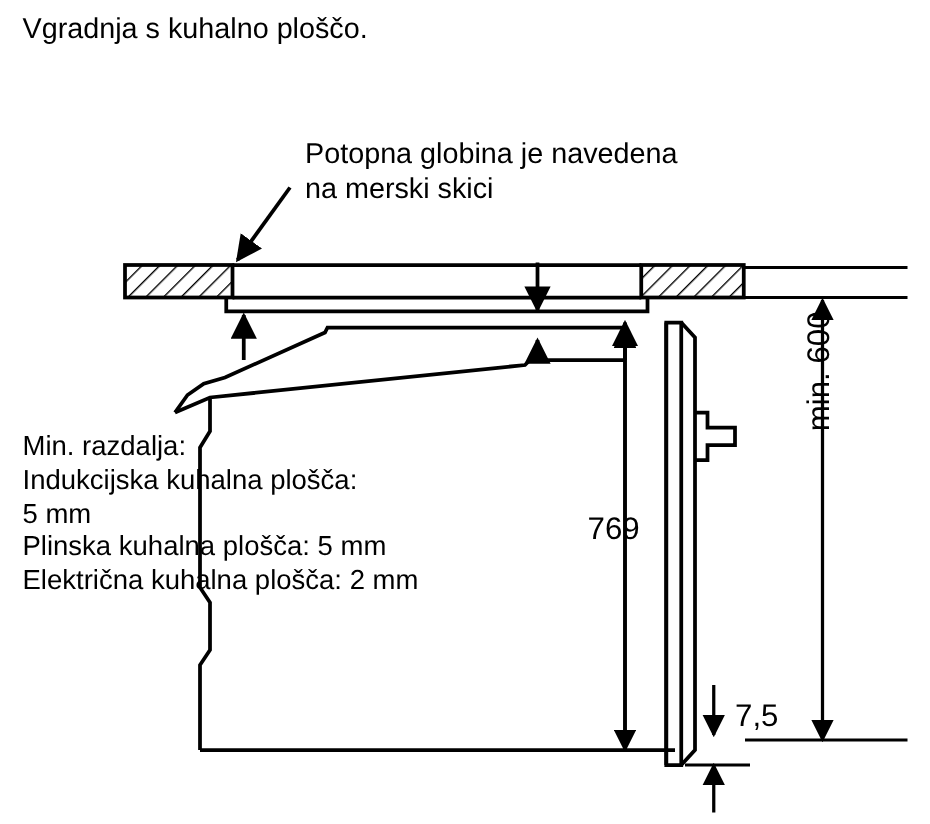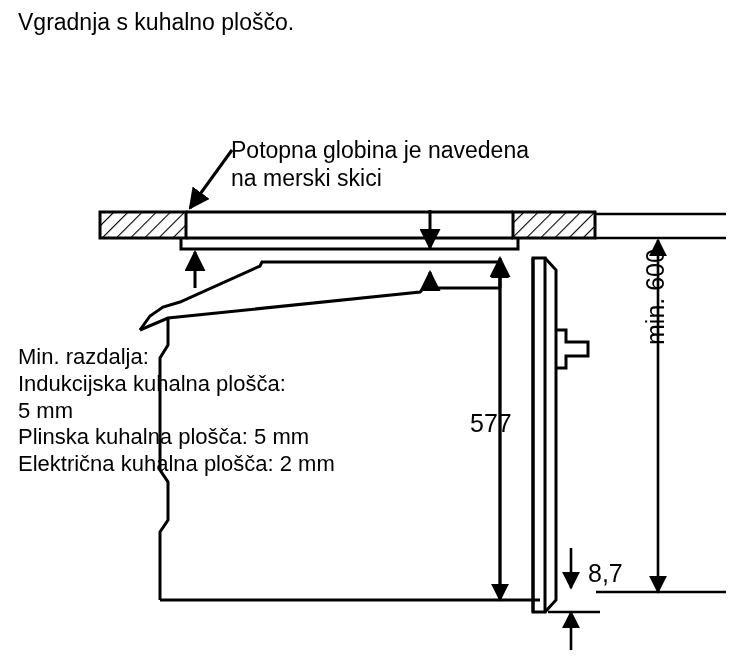--- a/index.html
+++ b/index.html
@@ -24,24 +24,23 @@
     white-space: pre;
     line-height: 1.22;
     color: #000;
   }
   #title {
     left: 18px;
     top: 8px;
     font-size: 23px;
   }
   #callout {
-    left: 231px;
+    left: 244px;
     top: 108px;
     font-size: 23px;
-    margin-top: 28px;
   }
   #minblock {
     left: 18px;
     top: 344px;
     font-size: 22px;
   }
   #dim577 {
     left: 470px;
     top: 408px;
     font-size: 25px;
@@ -83,23 +82,23 @@
 
   <div class="txt" id="callout">Potopna globina je navedena
 na merski skici</div>
 
   <div class="txt" id="minblock">Min. razdalja:
 Indukcijska kuhalna plošča:
 5 mm
 Plinska kuhalna plošča: 5 mm
 Električna kuhalna plošča: 2 mm</div>
 
-  <div class="txt" id="dim577">577</div>
+  <div class="txt" id="dim577">769</div>
 
-  <div class="txt" id="dim75">8,7</div>
+  <div class="txt" id="dim75">7,5</div>
 
   <div id="dim600wrap">
     <span class="rot">min. 600</span>
   </div>
 
   <svg class="diagram" width="744" height="659" viewBox="0 0 744 659">
     <defs>
       <pattern id="hatch" width="10" height="10" patternUnits="userSpaceOnUse" patternTransform="rotate(45)">
         <line x1="0" y1="0" x2="0" y2="10" stroke="#000" stroke-width="2.2"></line>
       </pattern>

